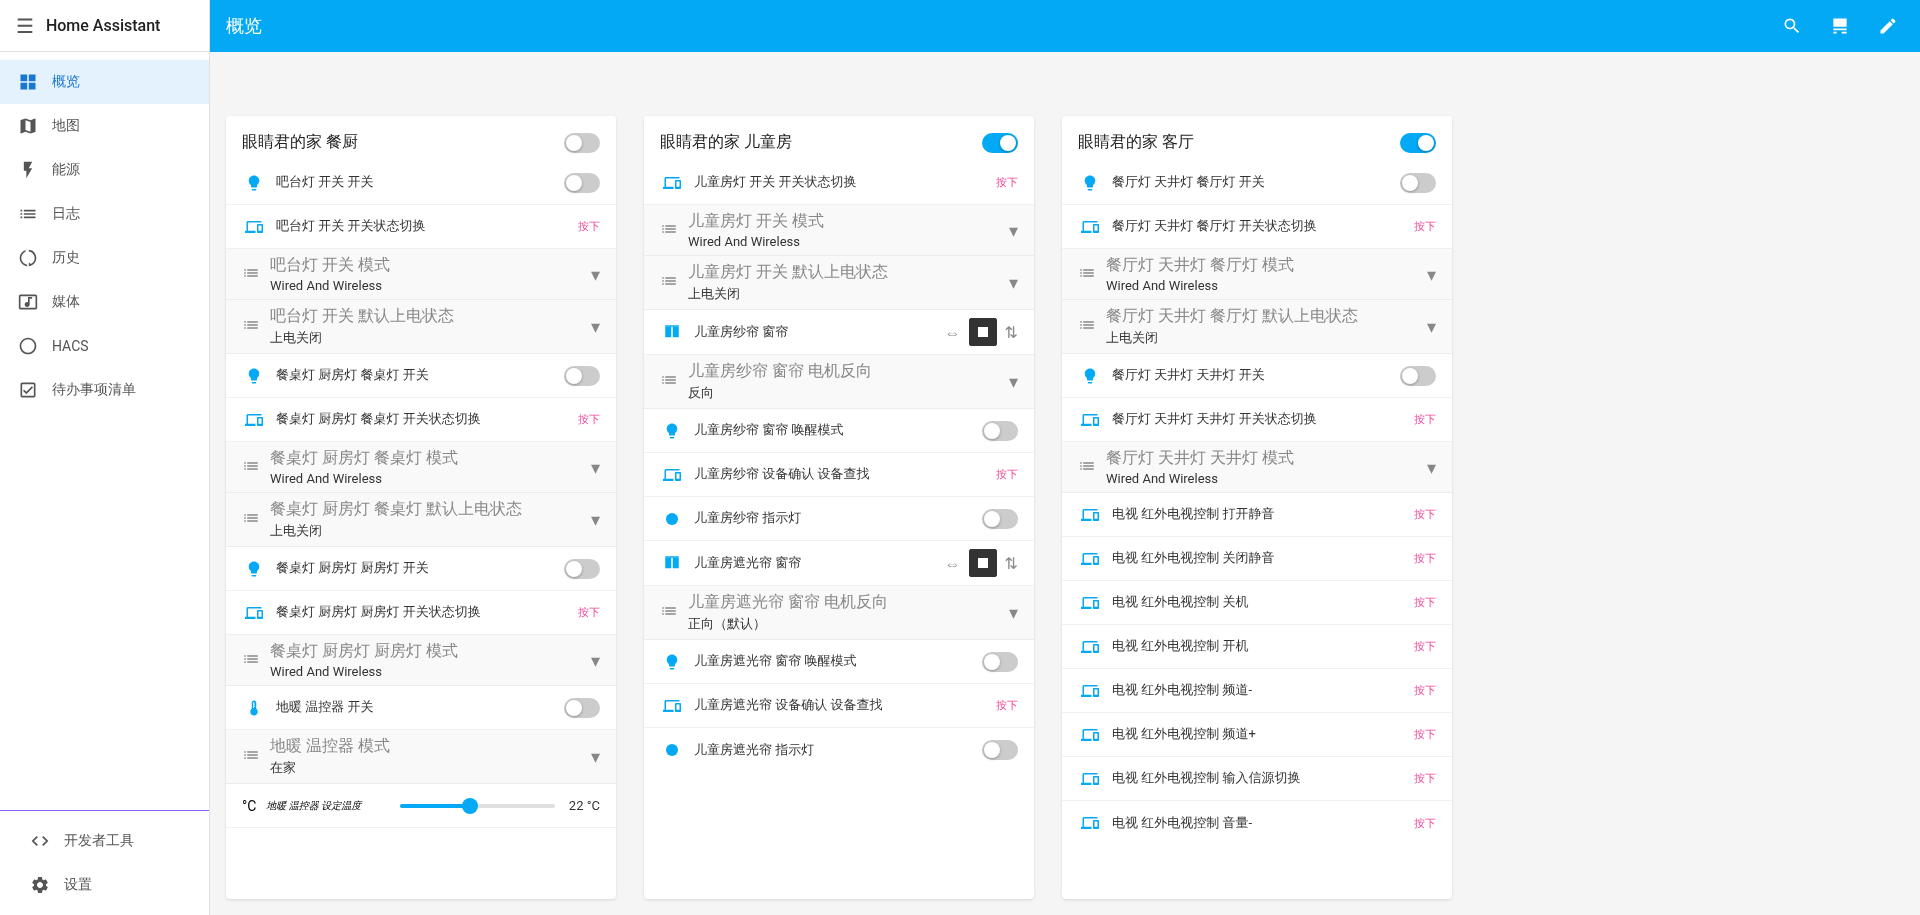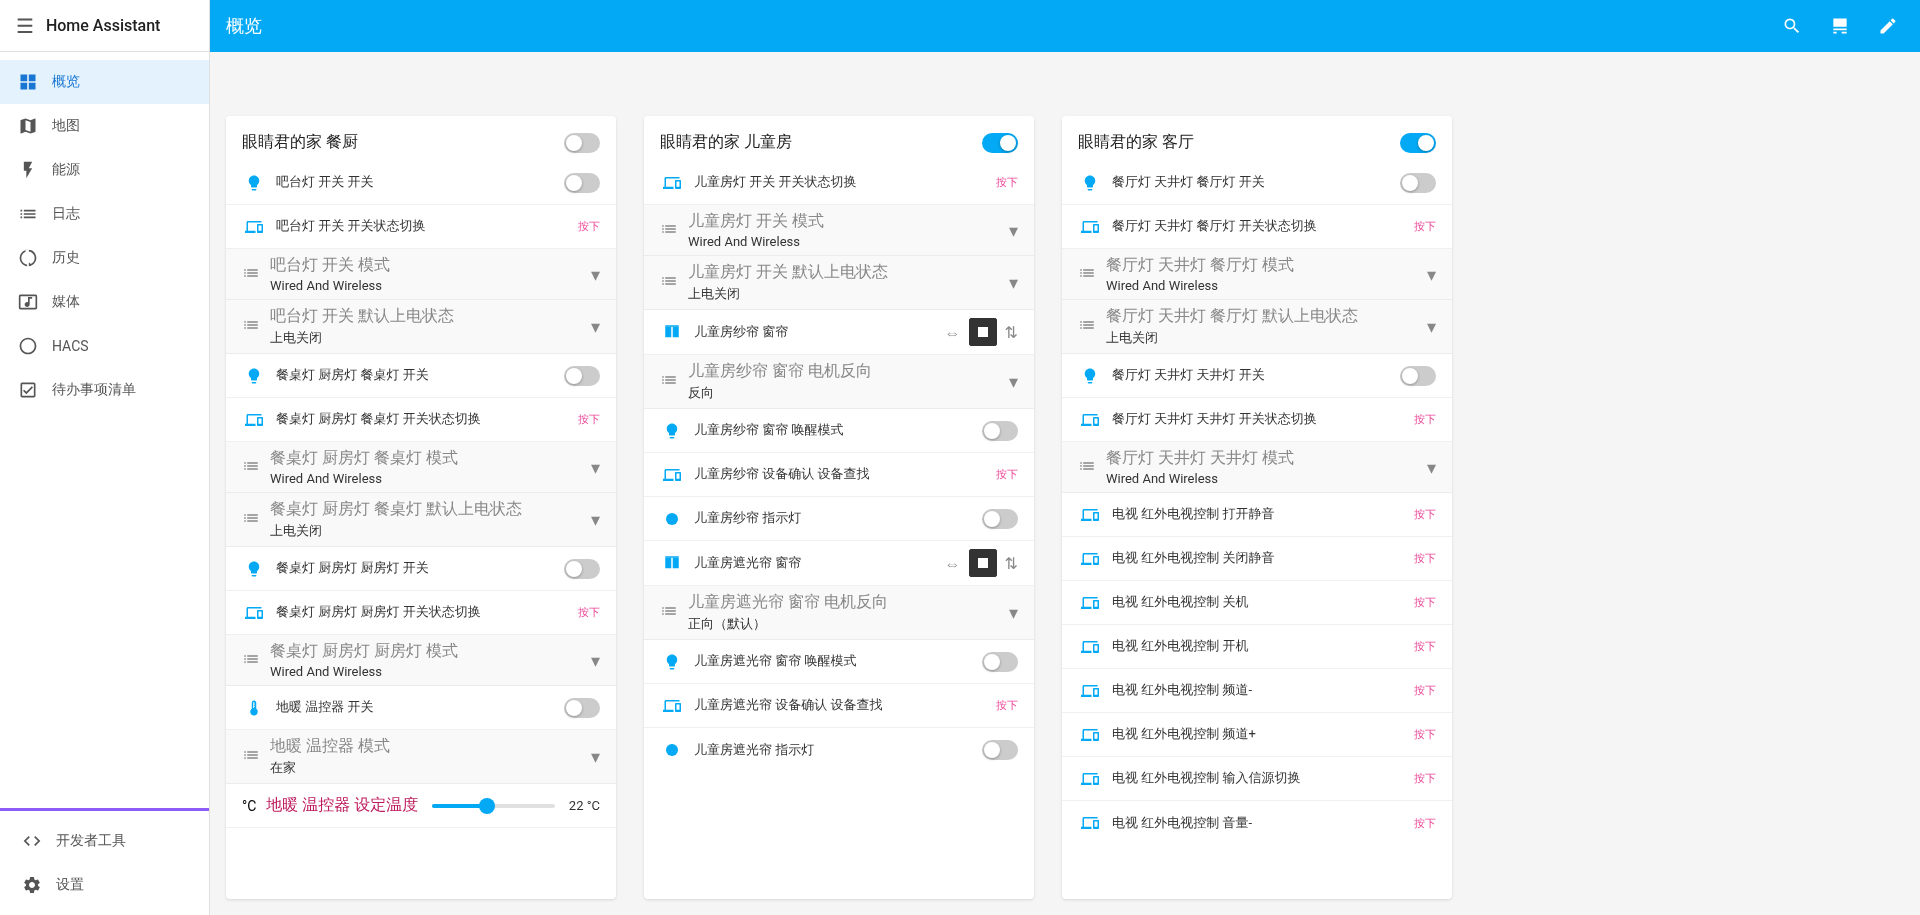--- a/index.html
+++ b/index.html
@@ -59,22 +59,22 @@
       align-items: center;
       justify-content: center;
       font-size: 18px;
     }
     .nav-item .nav-label {
       font-size: 14px;
       font-weight: 400;
     }
     .nav-item.active .nav-label { font-weight: 500; color: #1976d2; }
     .sidebar-bottom {
-      border-top: 3px solid #8b5cf6;
-      padding: 8px 4px;
+      border-top: 1px solid #8b5cf6;
+      padding: 8px 12px;
     }
 
     
     .main {
       flex: 1;
       display: flex;
       flex-direction: column;
       overflow: hidden;
     }
     .topbar {
@@ -557,21 +557,21 @@
               <path d="M3 13h2v-2H3v2zm0 4h2v-2H3v2zm0-8h2V7H3v2zm4 4h14v-2H7v2zm0 4h14v-2H7v2zM7 7v2h14V7H7z"></path>
             </svg></span>
         <div class="select-content">
           <div class="select-label">地暖 温控器 模式</div>
           <div class="select-value">在家</div>
         </div>
         <span class="select-arrow">▾</span>
       </div>
         <div class="slider-row">
         <span class="row-icon">°C</span>
-        <span class="row-label" style="min-width:120px;font-size:16px;color:#be185d;">地暖 温控器 设定温度</span>
+        <span class="row-label" style="min-width:120px;font-size:10px;color:#000000;font-style:italic;">地暖 温控器 设定温度</span>
         <div class="slider-track" style="flex:1;position:relative;">
           <div class="slider-fill" style="width:45%;"></div>
           <div class="slider-thumb" style="left:45%;"></div>
         </div>
         <span class="slider-value">22 °C</span>
       </div>
       </div>
       <div class="panel-col">
         <div class="panel-header">
     <span class="panel-header-title">眼睛君的家 儿童房</span>

